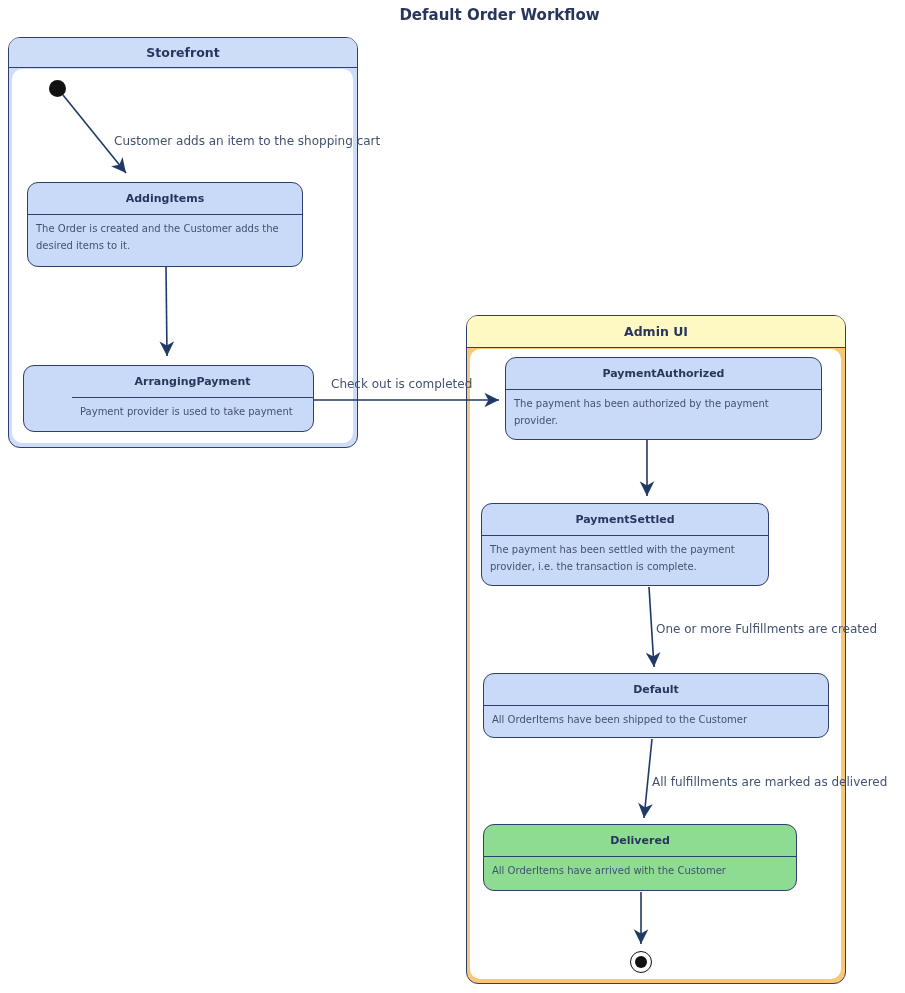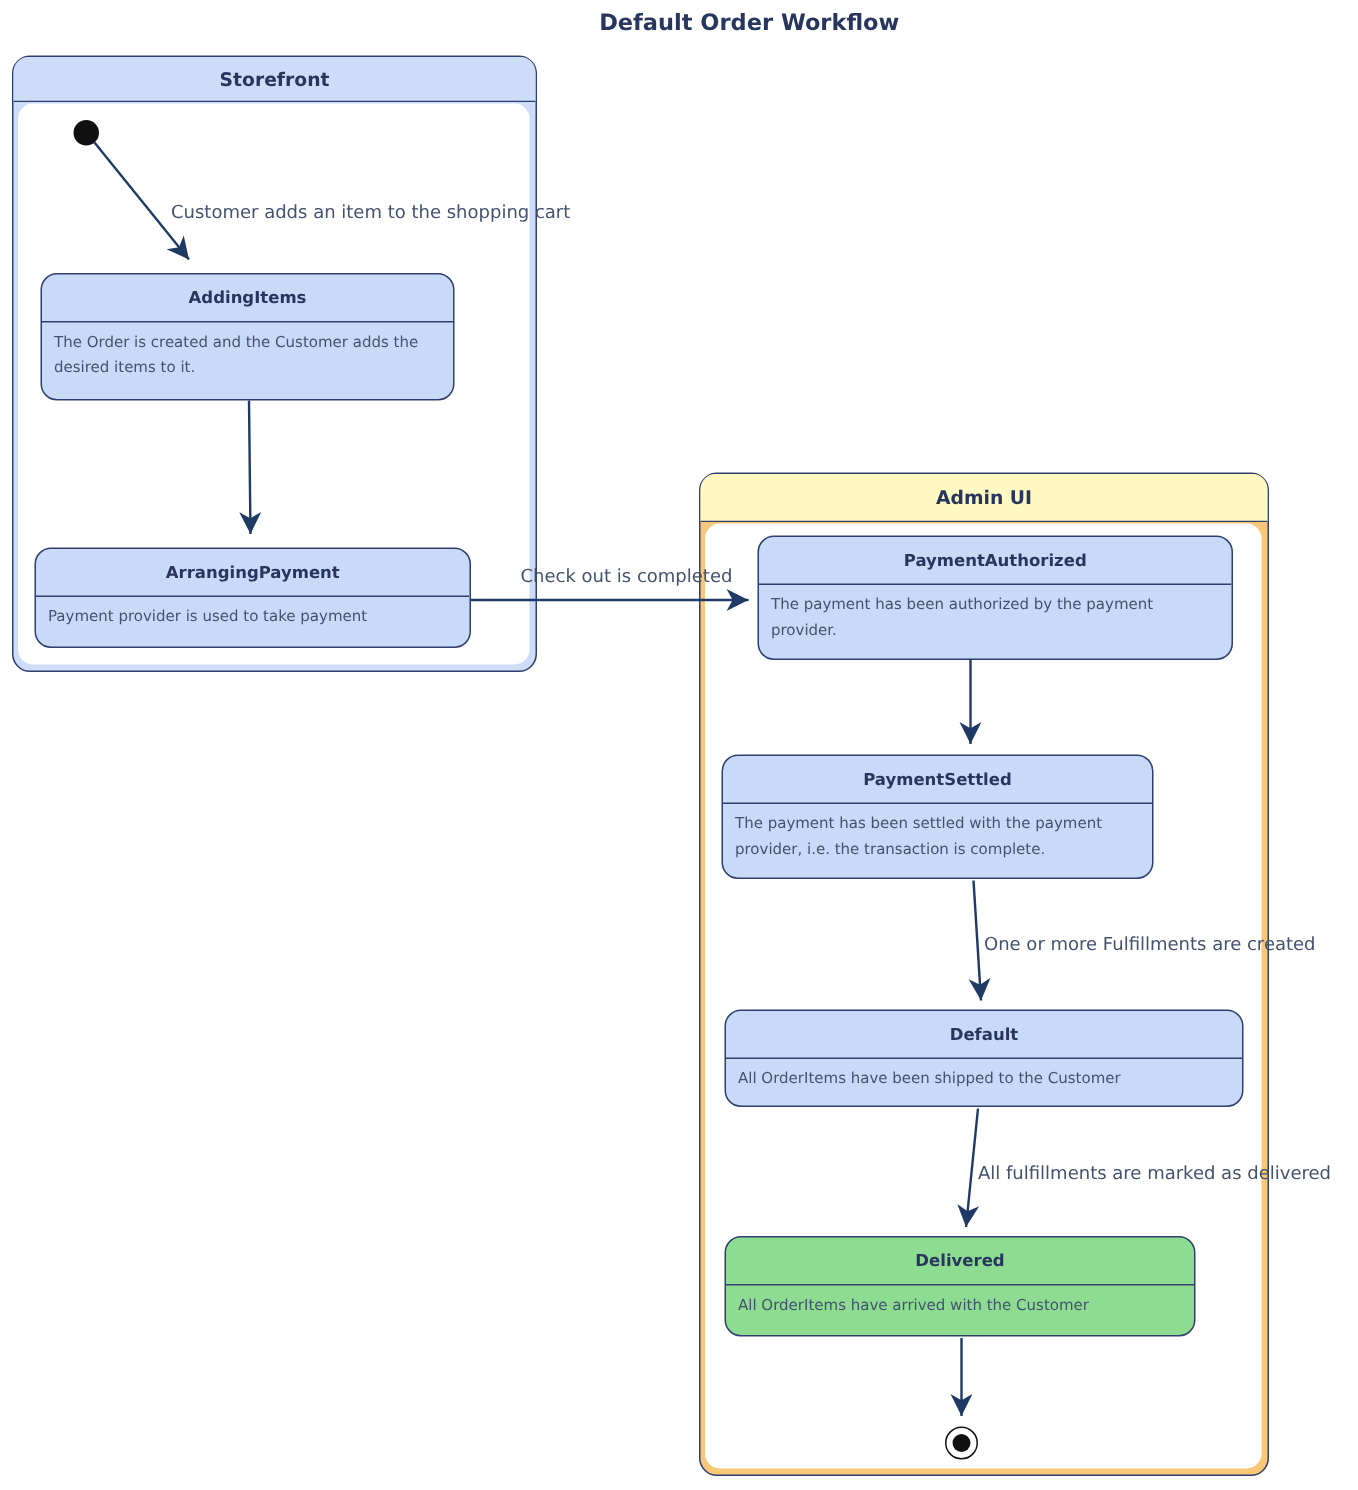--- a/index.html
+++ b/index.html
@@ -98,32 +98,32 @@
       <path d="M166,267 L167,356" marker-end="url(#ah)"></path>
       <path d="M314,400 L499,400" marker-end="url(#ah)"></path>
       <path d="M647,440 L647,496" marker-end="url(#ah)"></path>
       <path d="M649,587 L654,667" marker-end="url(#ah)"></path>
       <path d="M652,739 L644,818" marker-end="url(#ah)"></path>
       <path d="M641,892 L641,944" marker-end="url(#ah)"></path>
     </g>
   </svg>
 
   <div class="edge-label" style="left:114px;top:134px;">Customer adds an item to the shopping cart</div>
-  <div class="edge-label" style="left:347px;top:377px;">Check out is completed</div>
+  <div class="edge-label" style="left:331px;top:377px;">Check out is completed</div>
   <div class="edge-label" style="left:656px;top:622px;">One or more Fulfillments are created</div>
   <div class="edge-label" style="left:652px;top:775px;">All fulfillments are marked as delivered</div>
 
   <div class="initial-node" style="left:49px;top:80px;"></div>
 
   <div class="state" style="left:27px;top:182px;width:276px;height:85px;">
     <div class="state-title">AddingItems</div>
     <div class="state-desc">The Order is created and the Customer adds the desired items to it.</div>
   </div>
 
-  <div class="state" style="left:23px;top:365px;width:291px;height:67px;">
+  <div class="state" style="left:23px;top:365px;width:291px;height:67px;padding-left:48px;">
     <div class="state-title">ArrangingPayment</div>
     <div class="state-desc one-line">Payment provider is used to take payment</div>
   </div>
 
   <div class="state" style="left:505px;top:357px;width:317px;height:83px;">
     <div class="state-title">PaymentAuthorized</div>
     <div class="state-desc">The payment has been authorized by the payment provider.</div>
   </div>
 
   <div class="state" style="left:481px;top:503px;width:288px;height:83px;">

